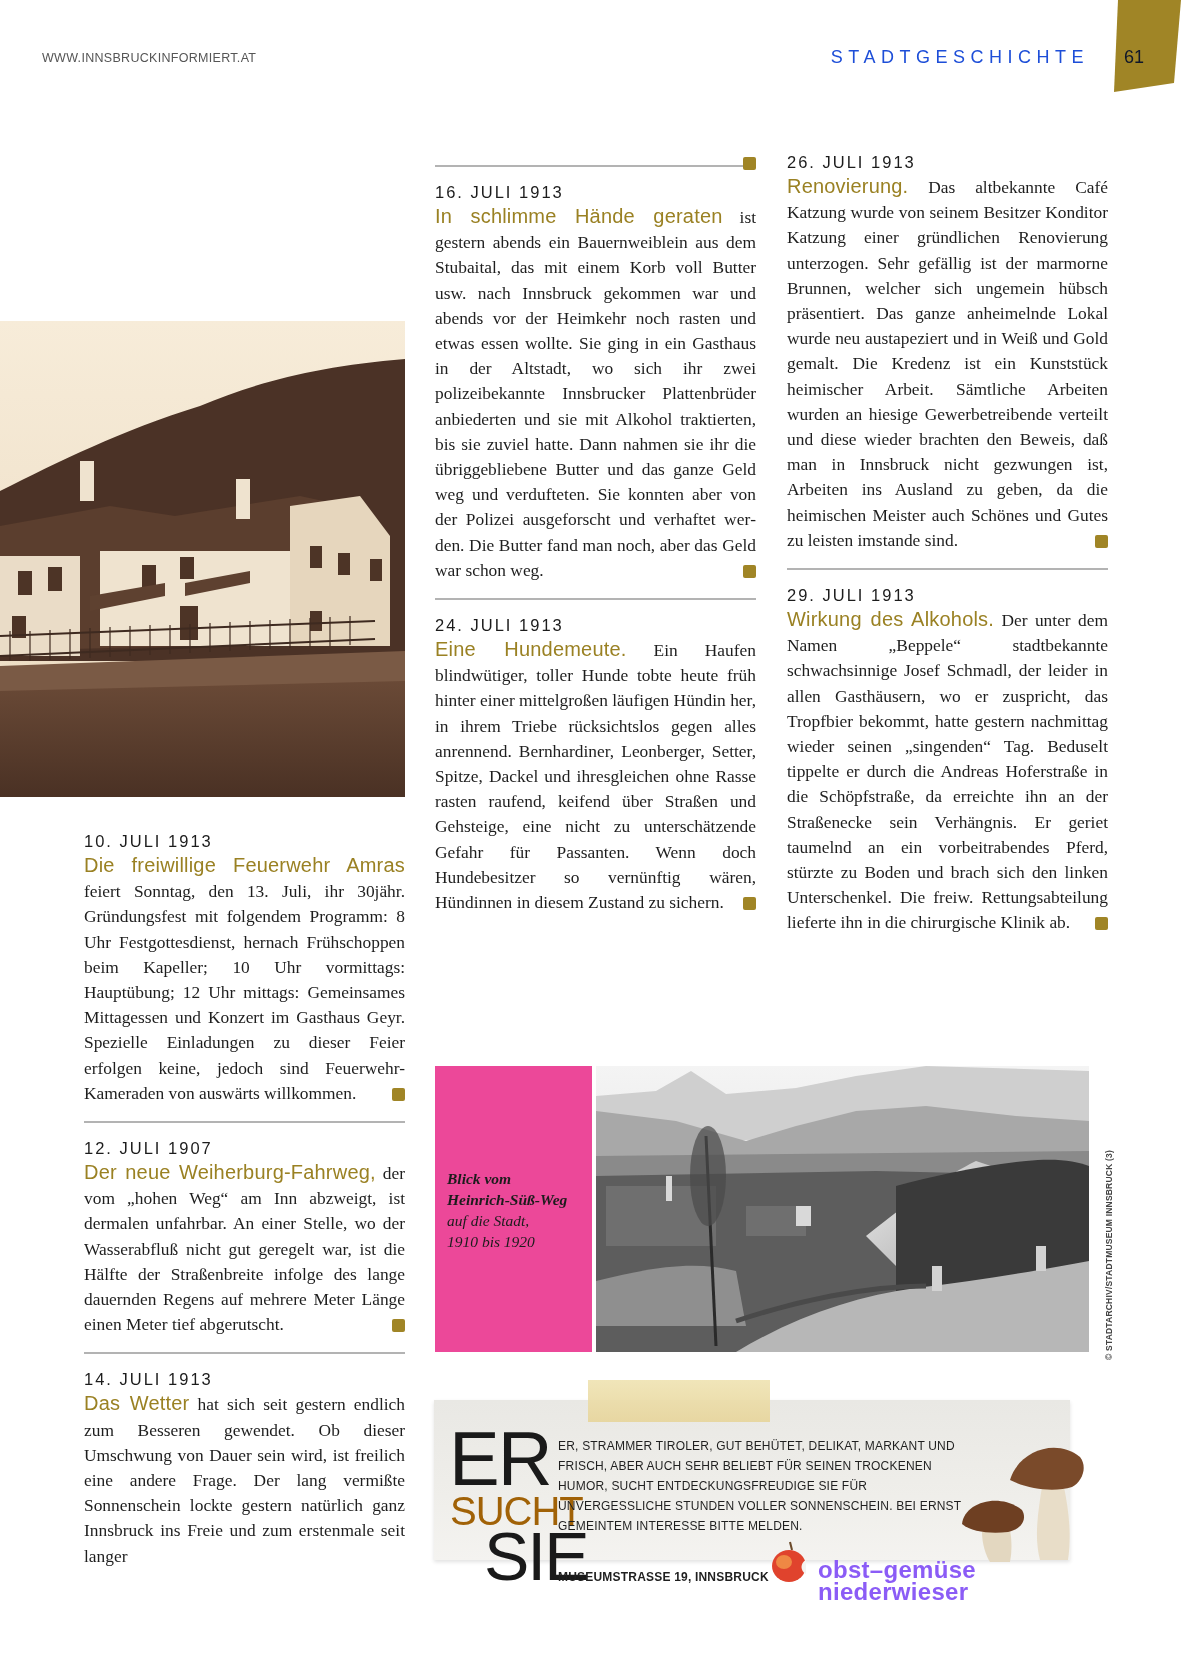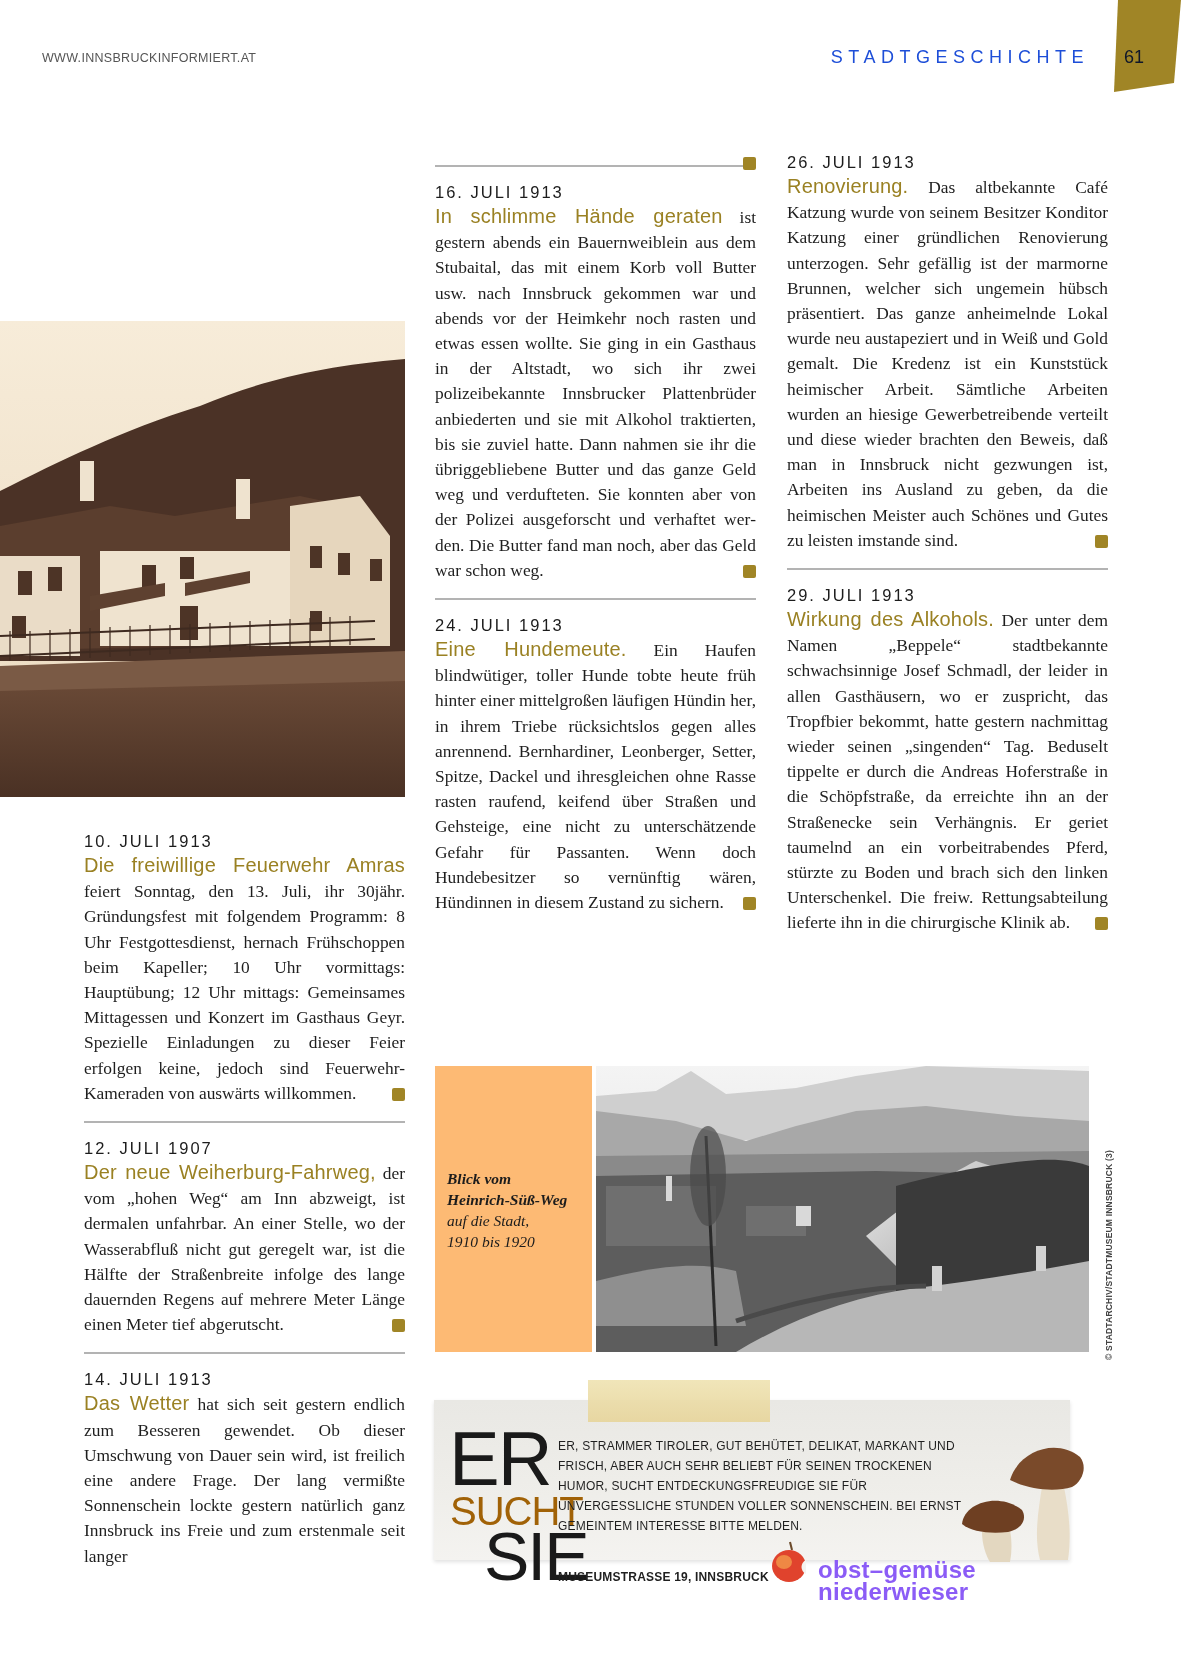--- a/index.html
+++ b/index.html
@@ -21,21 +21,21 @@
 
   .article { position: relative; }
   .article-date { font-family: "Liberation Sans", "DejaVu Sans", sans-serif; font-size: 16.5px; letter-spacing: 2px; color: #1c1c1c; line-height: 24px; }
   .article-body { font-size: 17.4px; line-height: 25.2px; text-align: justify; hyphens: manual; color: #1e1e1e; }
   .article-headline { font-family: "Liberation Sans", "DejaVu Sans", sans-serif; font-size: 20px; color: #9a8123; letter-spacing: 0.2px; }
   .end-marker { display: inline-block; width: 13px; height: 13px; background: #a08526; border-radius: 2px; float: right; margin-top: 7px; }
   .divider { height: 2px; background: #b3b3b3; margin: 15px 0 13px 0; }
 
   
   .photo-house { position: absolute; left: 0; top: 321px; width: 405px; height: 476px; overflow: hidden; }
-  .caption-box { position: absolute; left: 435px; top: 1066px; width: 157px; height: 286px; background: #fdba74; }
+  .caption-box { position: absolute; left: 435px; top: 1066px; width: 157px; height: 286px; background: #ec4899; }
   .caption-text { position: absolute; left: 12px; top: 102px; width: 145px; font-size: 15.5px; line-height: 21px; font-style: italic; color: #1c1c1c; }
   .caption-text b { font-weight: bold; }
   .photo-city { position: absolute; left: 596px; top: 1066px; width: 493px; height: 286px; overflow: hidden; }
   .credit { position: absolute; left: 1104px; top: 1360px; transform: rotate(-90deg); transform-origin: 0 0; font-family: "Liberation Sans", "DejaVu Sans", sans-serif; font-size: 8.5px; font-weight: bold; color: #444; white-space: nowrap; letter-spacing: 0.2px; }
 
   
   .ad { position: absolute; left: 434px; top: 1400px; width: 636px; height: 160px; background: linear-gradient(180deg, #e9e8e4 0%, #efeeea 60%, #f4f3f0 100%); box-shadow: 0 2px 4px rgba(0,0,0,0.12); }
   .tape { position: absolute; left: 588px; top: 1380px; width: 182px; height: 42px; background: linear-gradient(180deg, #efe3b3, #e7d59c); opacity: 0.92; }
   .ad-er { position: absolute; left: 449px; top: 1428px; font-family: "Liberation Sans", "DejaVu Sans", sans-serif; font-size: 76px; line-height: 62px; letter-spacing: -2px; color: #1a1a1a; }
   .ad-sucht { position: absolute; left: 450px; top: 1494px; font-family: "Liberation Sans", "DejaVu Sans", sans-serif; font-size: 40px; line-height: 34px; letter-spacing: -1px; color: #a16207; }

